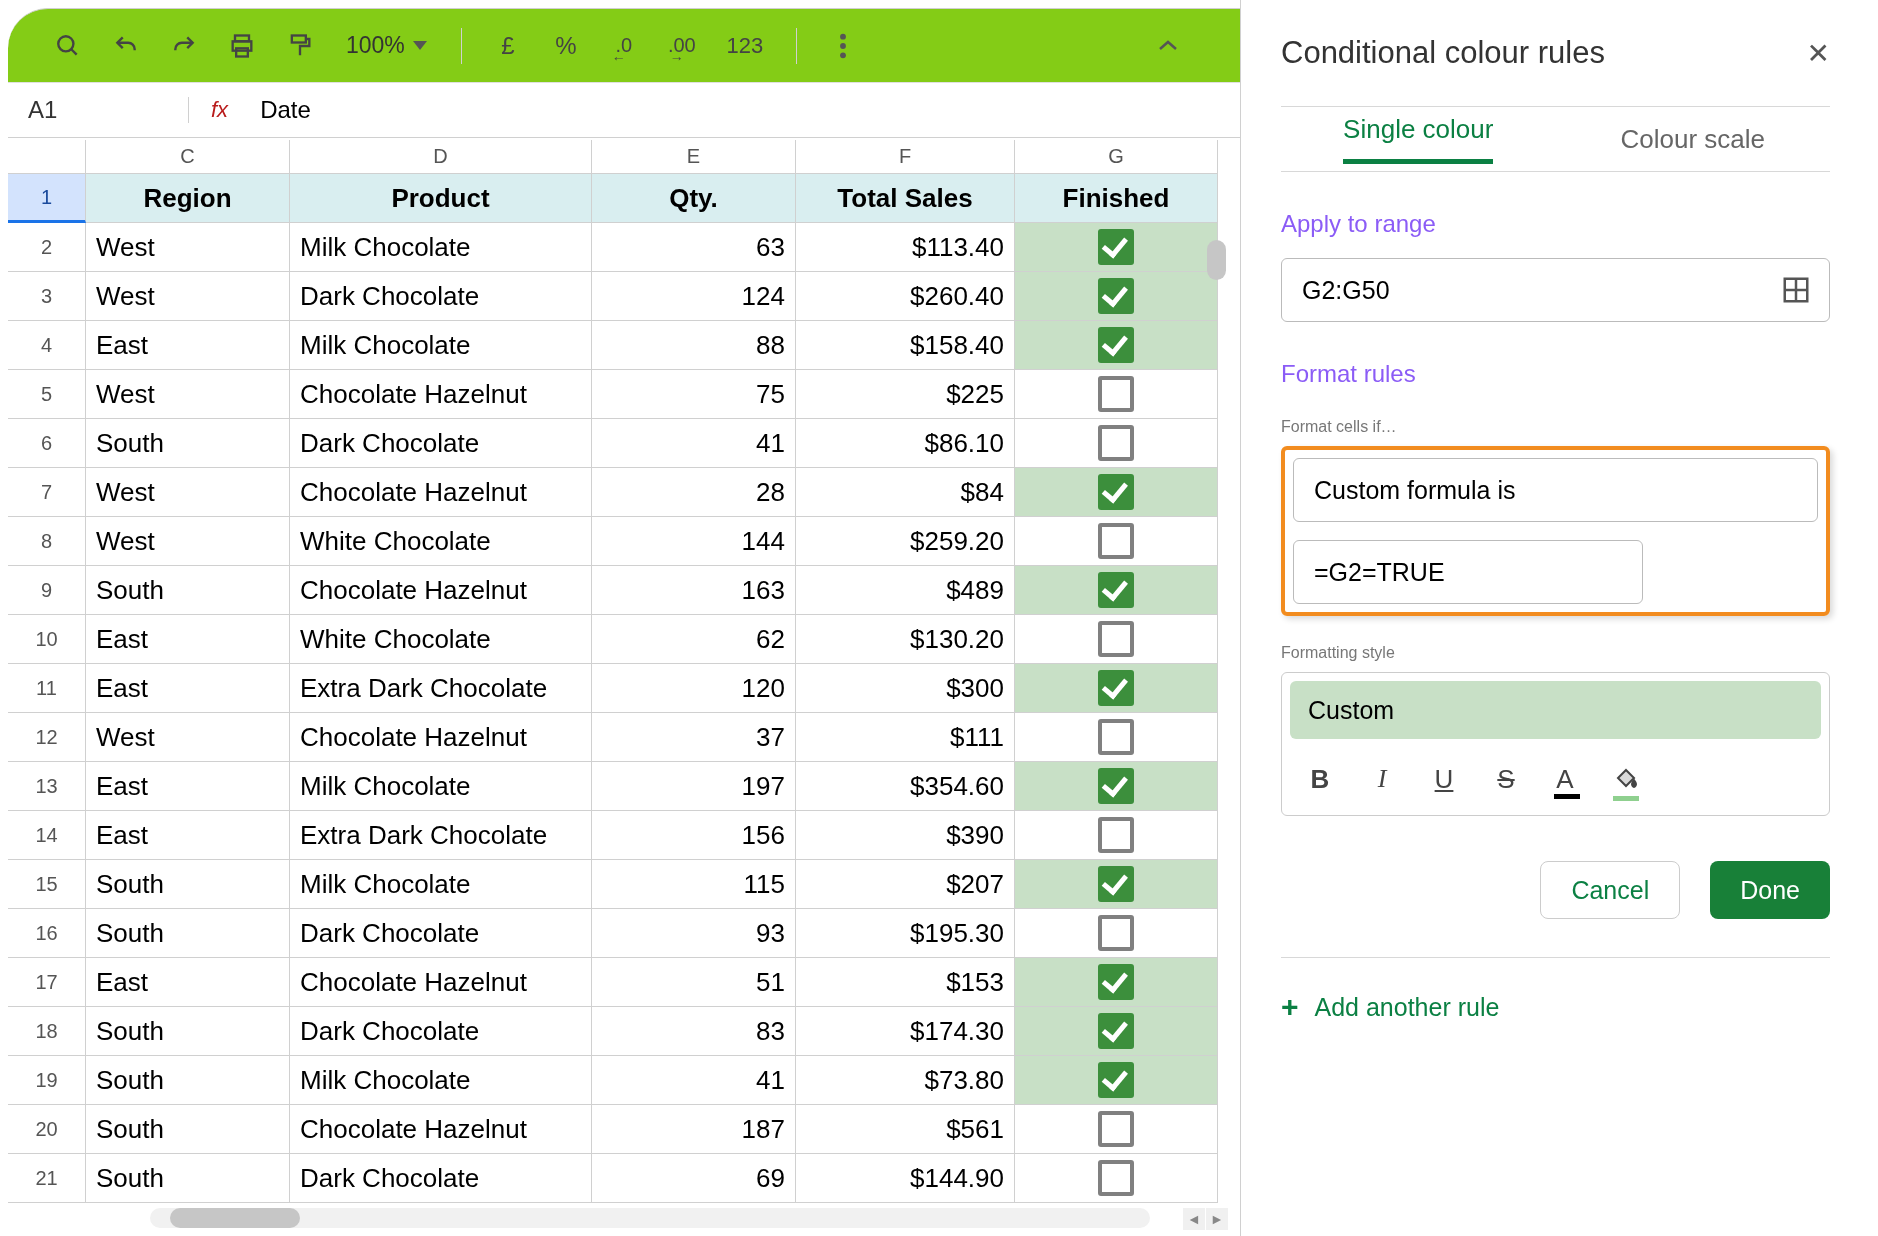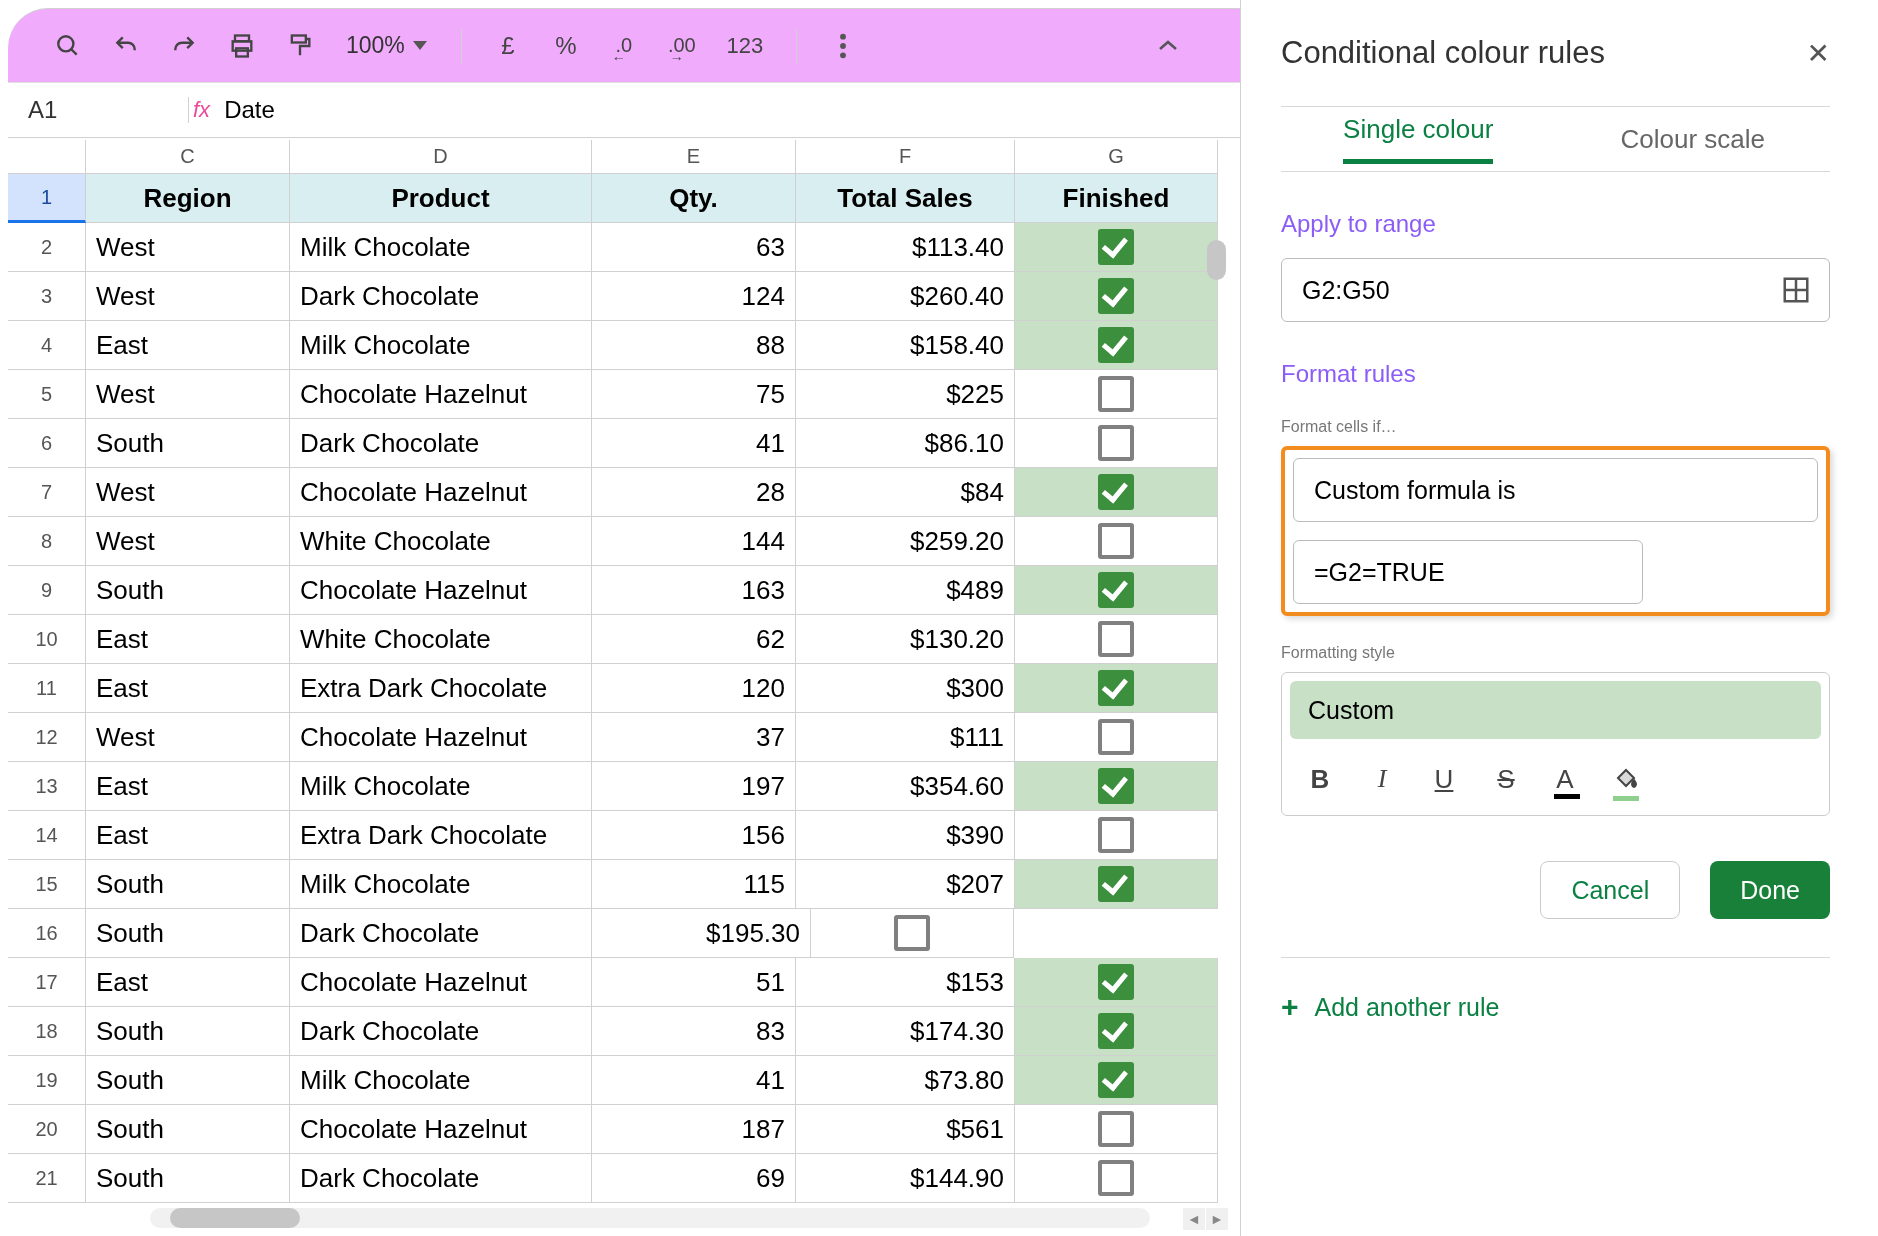--- a/index.html
+++ b/index.html
@@ -1,29 +1,29 @@
 <!DOCTYPE html>
 <html><head>
 <meta charset="utf-8">
 <style>
 * { box-sizing: border-box; margin: 0; padding: 0; }
 body { font-family: Arial, sans-serif; background: #fff; width: 1878px; height: 1236px; position: relative; overflow: hidden; }
 
 
-.toolbar { height: 75px; border-top: 1px solid #d0d0d0; border-bottom: 1px solid #e0e0e0; display: flex; align-items: center; padding: 0 40px; gap: 18px; color: #444; background: #f0abfc; border-radius: 40px 40px 0 0; margin: 8px 8px 0 8px; text-align: center; }
+.toolbar { height: 75px; border-top: 1px solid #d0d0d0; border-bottom: 1px solid #e0e0e0; display: flex; align-items: center; padding: 0 40px; gap: 18px; color: #444; background: #84cc16; border-radius: 40px 40px 0 0; margin: 8px 8px 0 8px; text-align: center; }
 .toolbar .tbtn { width: 40px; height: 40px; display: flex; align-items: center; justify-content: center; cursor: pointer; border-radius: 6px; }
 .toolbar .divider { width: 1px; height: 36px; background: #d0d0d0; margin: 0 8px; }
 .toolbar .zoom { font-size: 23px; color: #333; padding: 0 8px; display:flex; align-items:center; gap:8px;}
 .toolbar .chev-down { width:0; height:0; border-left:7px solid transparent; border-right:7px solid transparent; border-top:9px solid #555;}
 .toolbar .expand-up { position: absolute; right: 690px; }
 
 
 .namebar { height: 55px; display: flex; align-items: center; border-bottom: 1px solid #d0d0d0; margin: 0 8px; }
 .namebox { width: 180px; padding: 0 20px; font-size: 24px; color: #333; display:flex; align-items:center; justify-content: space-between;}
-.fx { color: #ec4899; font-size: 22px; font-style: italic; padding: 0 4px; border-left: 1px solid #d0d0d0; }
+.fx { color: #b91c1c; font-size: 22px; font-style: italic; padding: 0 22px; border-left: 1px solid #d0d0d0; }
 .fbar-val { font-size: 24px; padding-left: 10px; }
 
 
 .gridwrap { position: absolute; top: 140px; left: 8px; width: 1215px; bottom: 30px; overflow: hidden; }
 .colhead-row { display:flex; height: 34px; }
 .corner { width:78px; height:34px; border-right:1px solid #d0d0d0; border-bottom:1px solid #d0d0d0; background:#fff;}
 .colhead { text-align:center; font-size:20px; color:#555; border-right:1px solid #d0d0d0; border-bottom:1px solid #d0d0d0; background:#fff; display:flex; align-items:center; justify-content:center;}
 .cC{width:204px;} .cD{width:302px;} .cE{width:204px;} .cF{width:219px;} .cG{width:203px;}
 .grid-body{position:absolute; top:34px; left:0; right:0; bottom:0;}
 .row{display:flex; height:49px;}
@@ -304,20 +304,21 @@
   <div class="cell cE num">115</div>
   <div class="cell cF num">$207</div>
   <div class="cell cG ctr hl">
           <div class="cb on"></div>
         </div>
   </div>
       <div class="row">
   <div class="rowhead">16</div>
   <div class="cell cC">South</div>
   <div class="cell cD">Dark Chocolate</div>
+  <div class="cell cE num">93</div>
   <div class="cell cF num">$195.30</div>
   <div class="cell cG ctr">
           <div class="cb"></div>
         </div>
   </div>
       <div class="row">
   <div class="rowhead">17</div>
   <div class="cell cC">East</div>
   <div class="cell cD">Chocolate Hazelnut</div>
   <div class="cell cE num">51</div>

